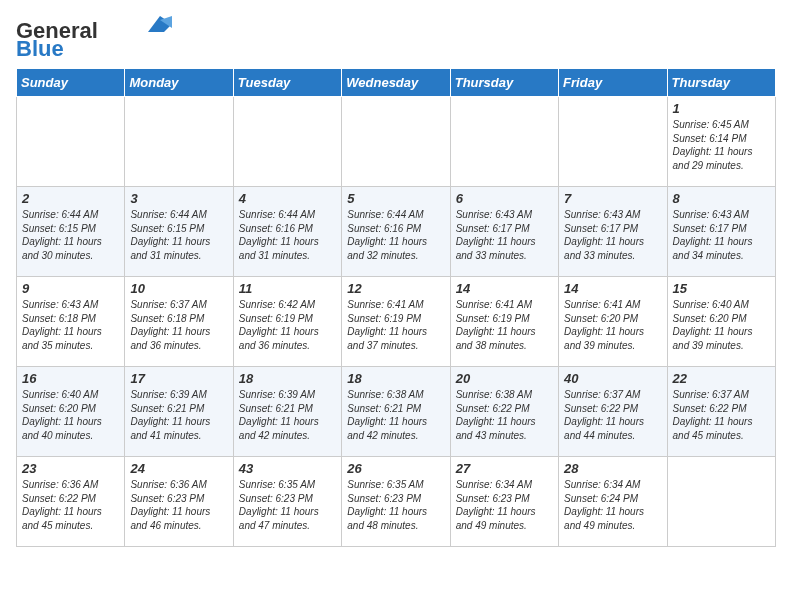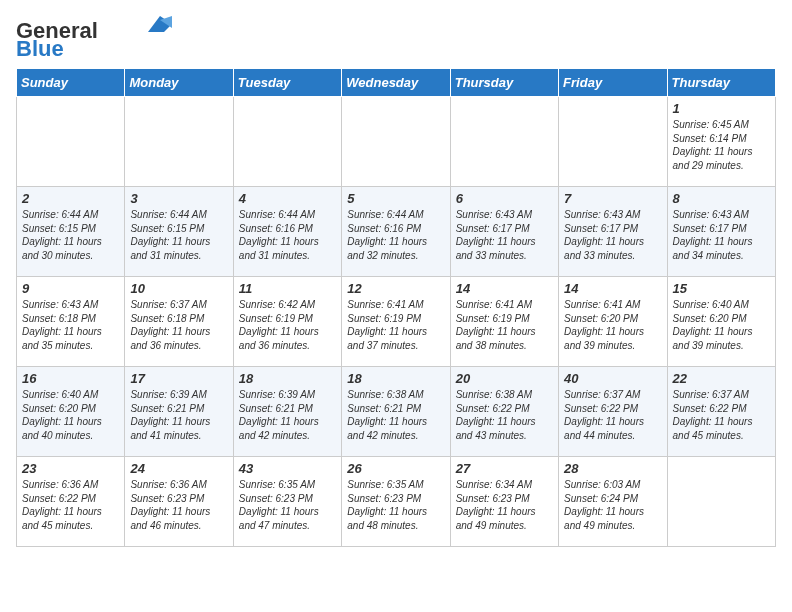--- a/index.html
+++ b/index.html
@@ -291,20 +291,20 @@
 Daylight: 11 hours and 48 minutes.</div>
         </td>
         <td>
           <span class="day-num">27</span>
           <div class="cell-text">Sunrise: 6:34 AM
 Sunset: 6:23 PM
 Daylight: 11 hours and 49 minutes.</div>
         </td>
         <td>
           <span class="day-num">28</span>
-          <div class="cell-text">Sunrise: 6:03 AM
+          <div class="cell-text">Sunrise: 6:34 AM
 Sunset: 6:24 PM
 Daylight: 11 hours and 49 minutes.</div>
         </td>
         <td class="empty-cell"></td>
       </tr>
     </tbody>
 </table>
 
 </body></html>

